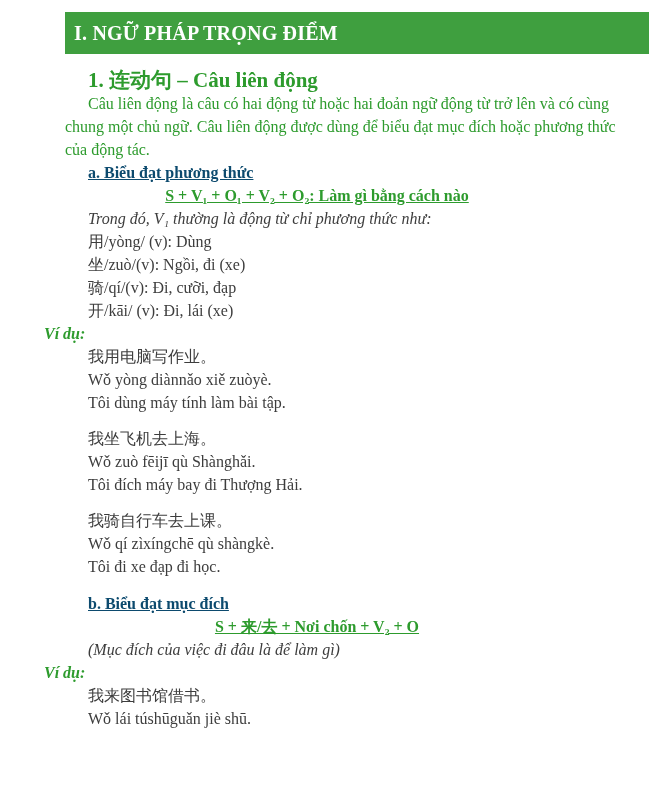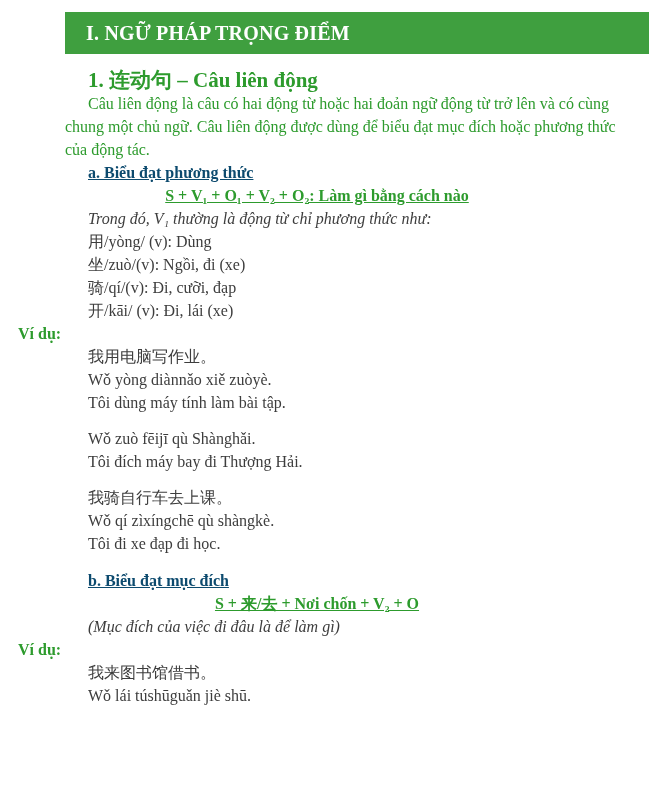--- a/index.html
+++ b/index.html
@@ -15,21 +15,21 @@
       line-height: 23px;
       color: #3d3d3d;
     }
     .banner {
       margin: 12px 0 0 65px;
       background: #3f9f3f;
       color: #ffffff;
       font-size: 20px;
       font-weight: bold;
       line-height: 26px;
-      padding: 8px 10px 8px 21px;
+      padding: 8px 10px 8px 9px;
       letter-spacing: 0.2px;
     }
     .lesson-title {
       margin: 14px 20px 0 88px;
       color: #2d9b2d;
       font-weight: bold;
       font-size: 21px;
       line-height: 24px;
     }
     .intro {
@@ -53,23 +53,24 @@
     .note {
       margin: 0 20px 0 88px;
       font-style: italic;
       color: #3d3d3d;
     }
     .vocab-line {
       margin-left: 88px;
       color: #3d3d3d;
     }
     .vidu {
-      margin-left: 18px;
+      margin-left: 44px;
       color: #2d9b2d;
       font-weight: bold;
+      font-style: italic;
     }
     .example-group {
       margin-left: 88px;
       margin-bottom: 13px;
     }
     .example-group.last { margin-bottom: 0; }
     .example-line { color: #3d3d3d; }
     .part-b-head { margin-top: 14px; }
   </style>
 </head>
@@ -100,20 +101,21 @@
 
   <div class="vidu">Ví dụ:</div>
 
   <div>
     <div class="example-group">
       <div class="example-line">我用电脑写作业。</div>
       <div class="example-line">Wǒ yòng diànnǎo xiě zuòyè.</div>
       <div class="example-line">Tôi dùng máy tính làm bài tập.</div>
     </div>
     <div class="example-group">
+      <div class="example-line">我坐飞机去上海。</div>
       <div class="example-line">Wǒ zuò fēijī qù Shànghǎi.</div>
       <div class="example-line">Tôi đích máy bay đi Thượng Hải.</div>
     </div>
     <div class="example-group">
       <div class="example-line">我骑自行车去上课。</div>
       <div class="example-line">Wǒ qí zìxíngchē qù shàngkè.</div>
       <div class="example-line">Tôi đi xe đạp đi học.</div>
     </div>
   </div>
 

